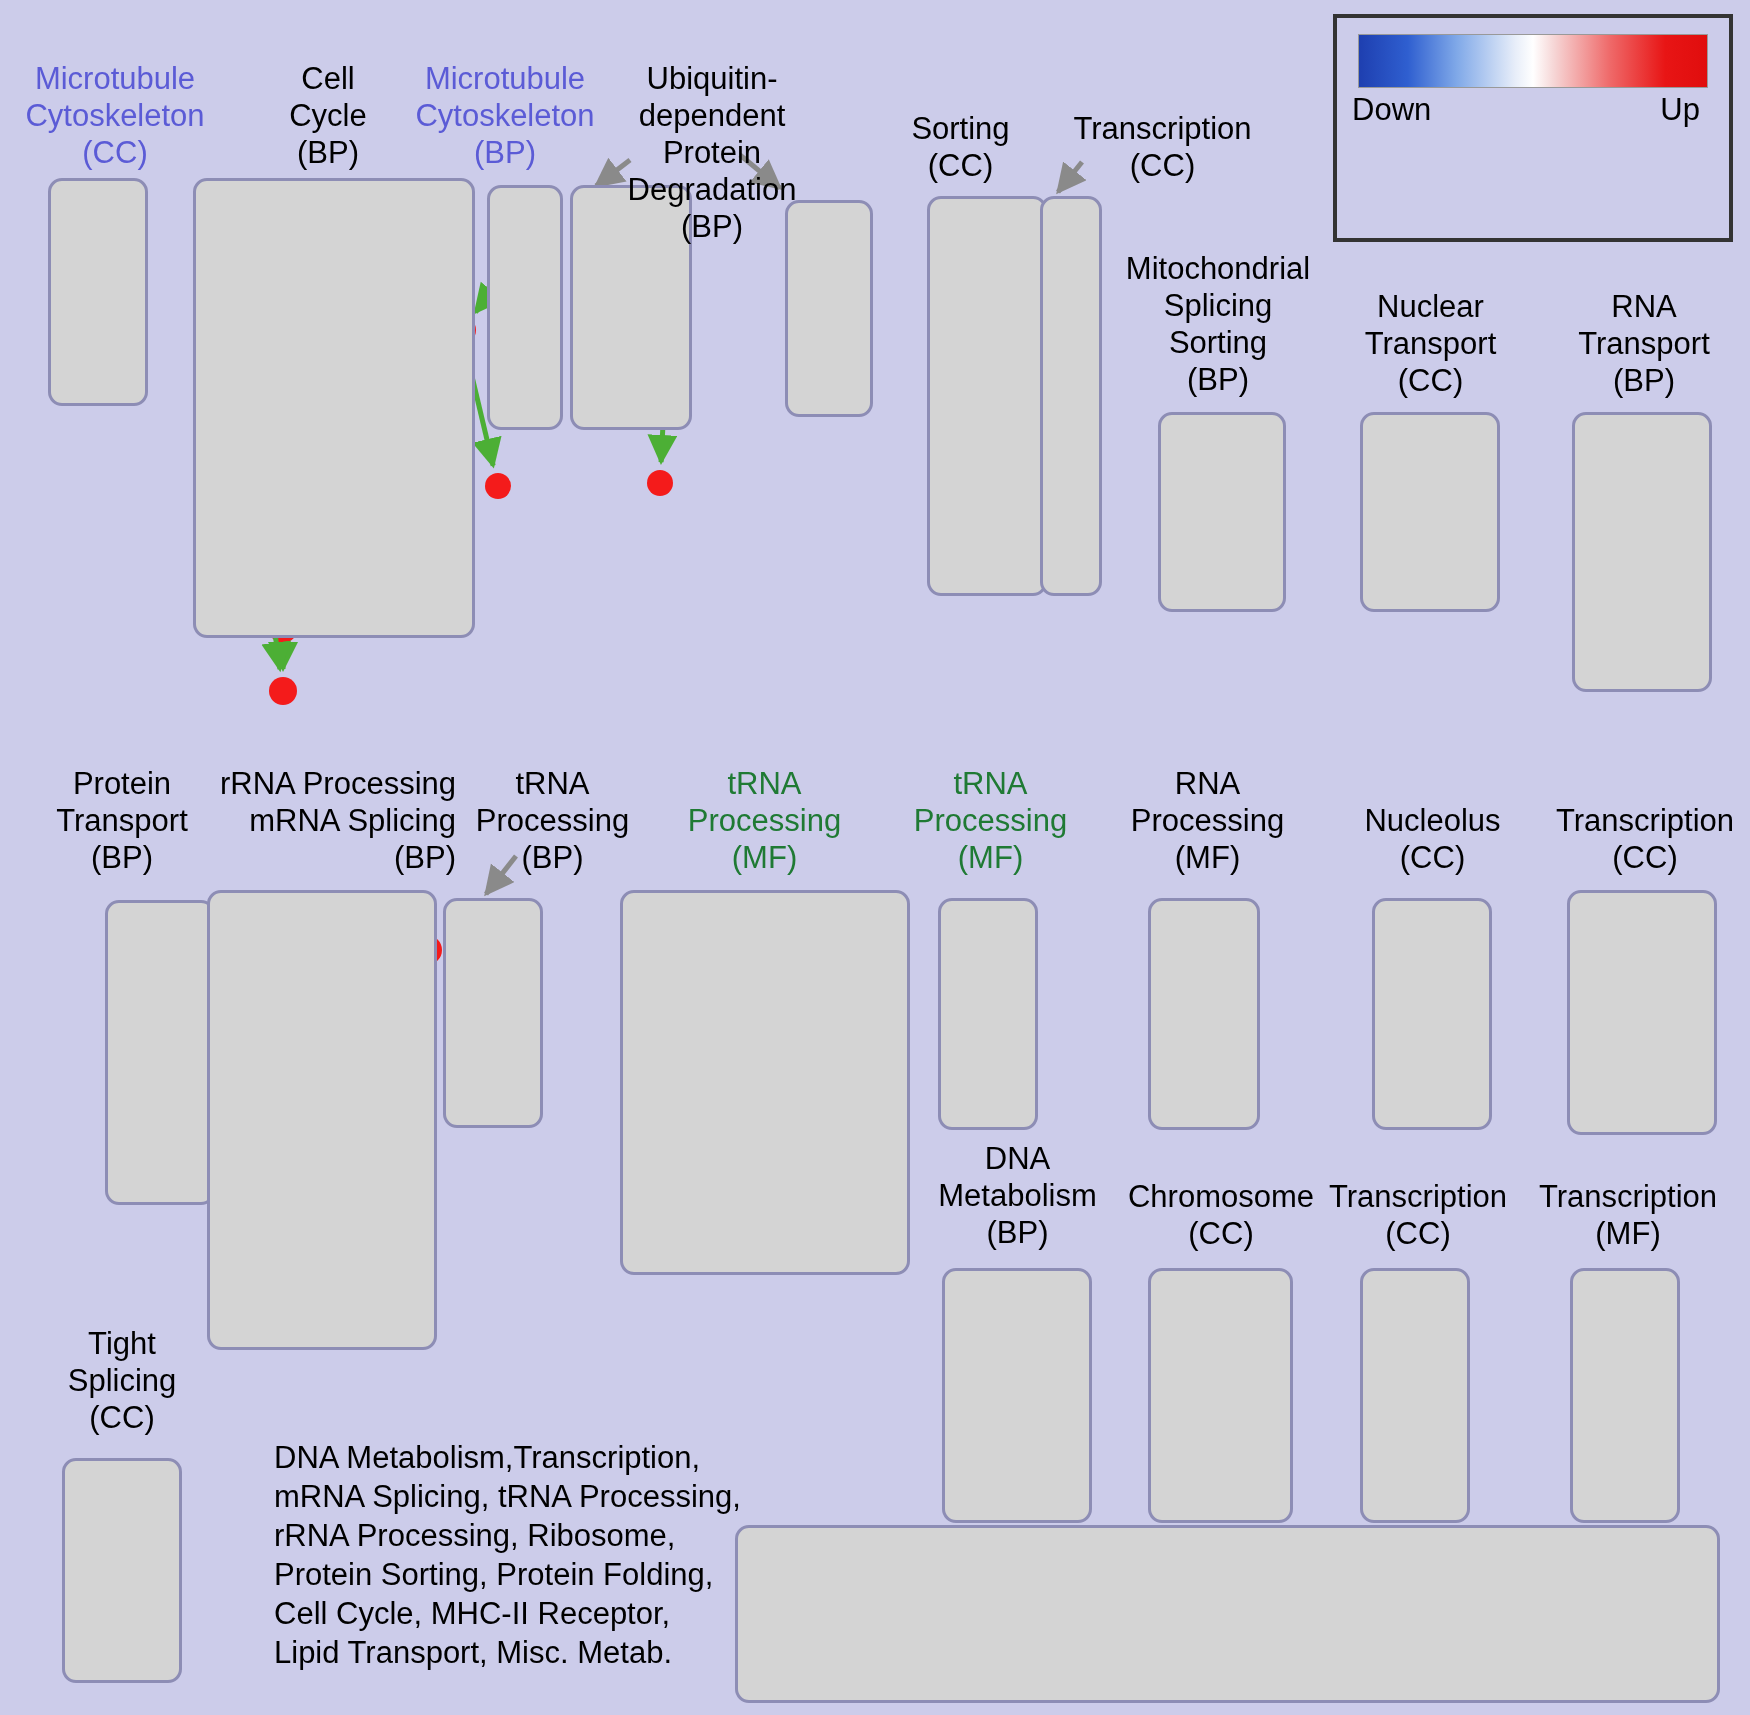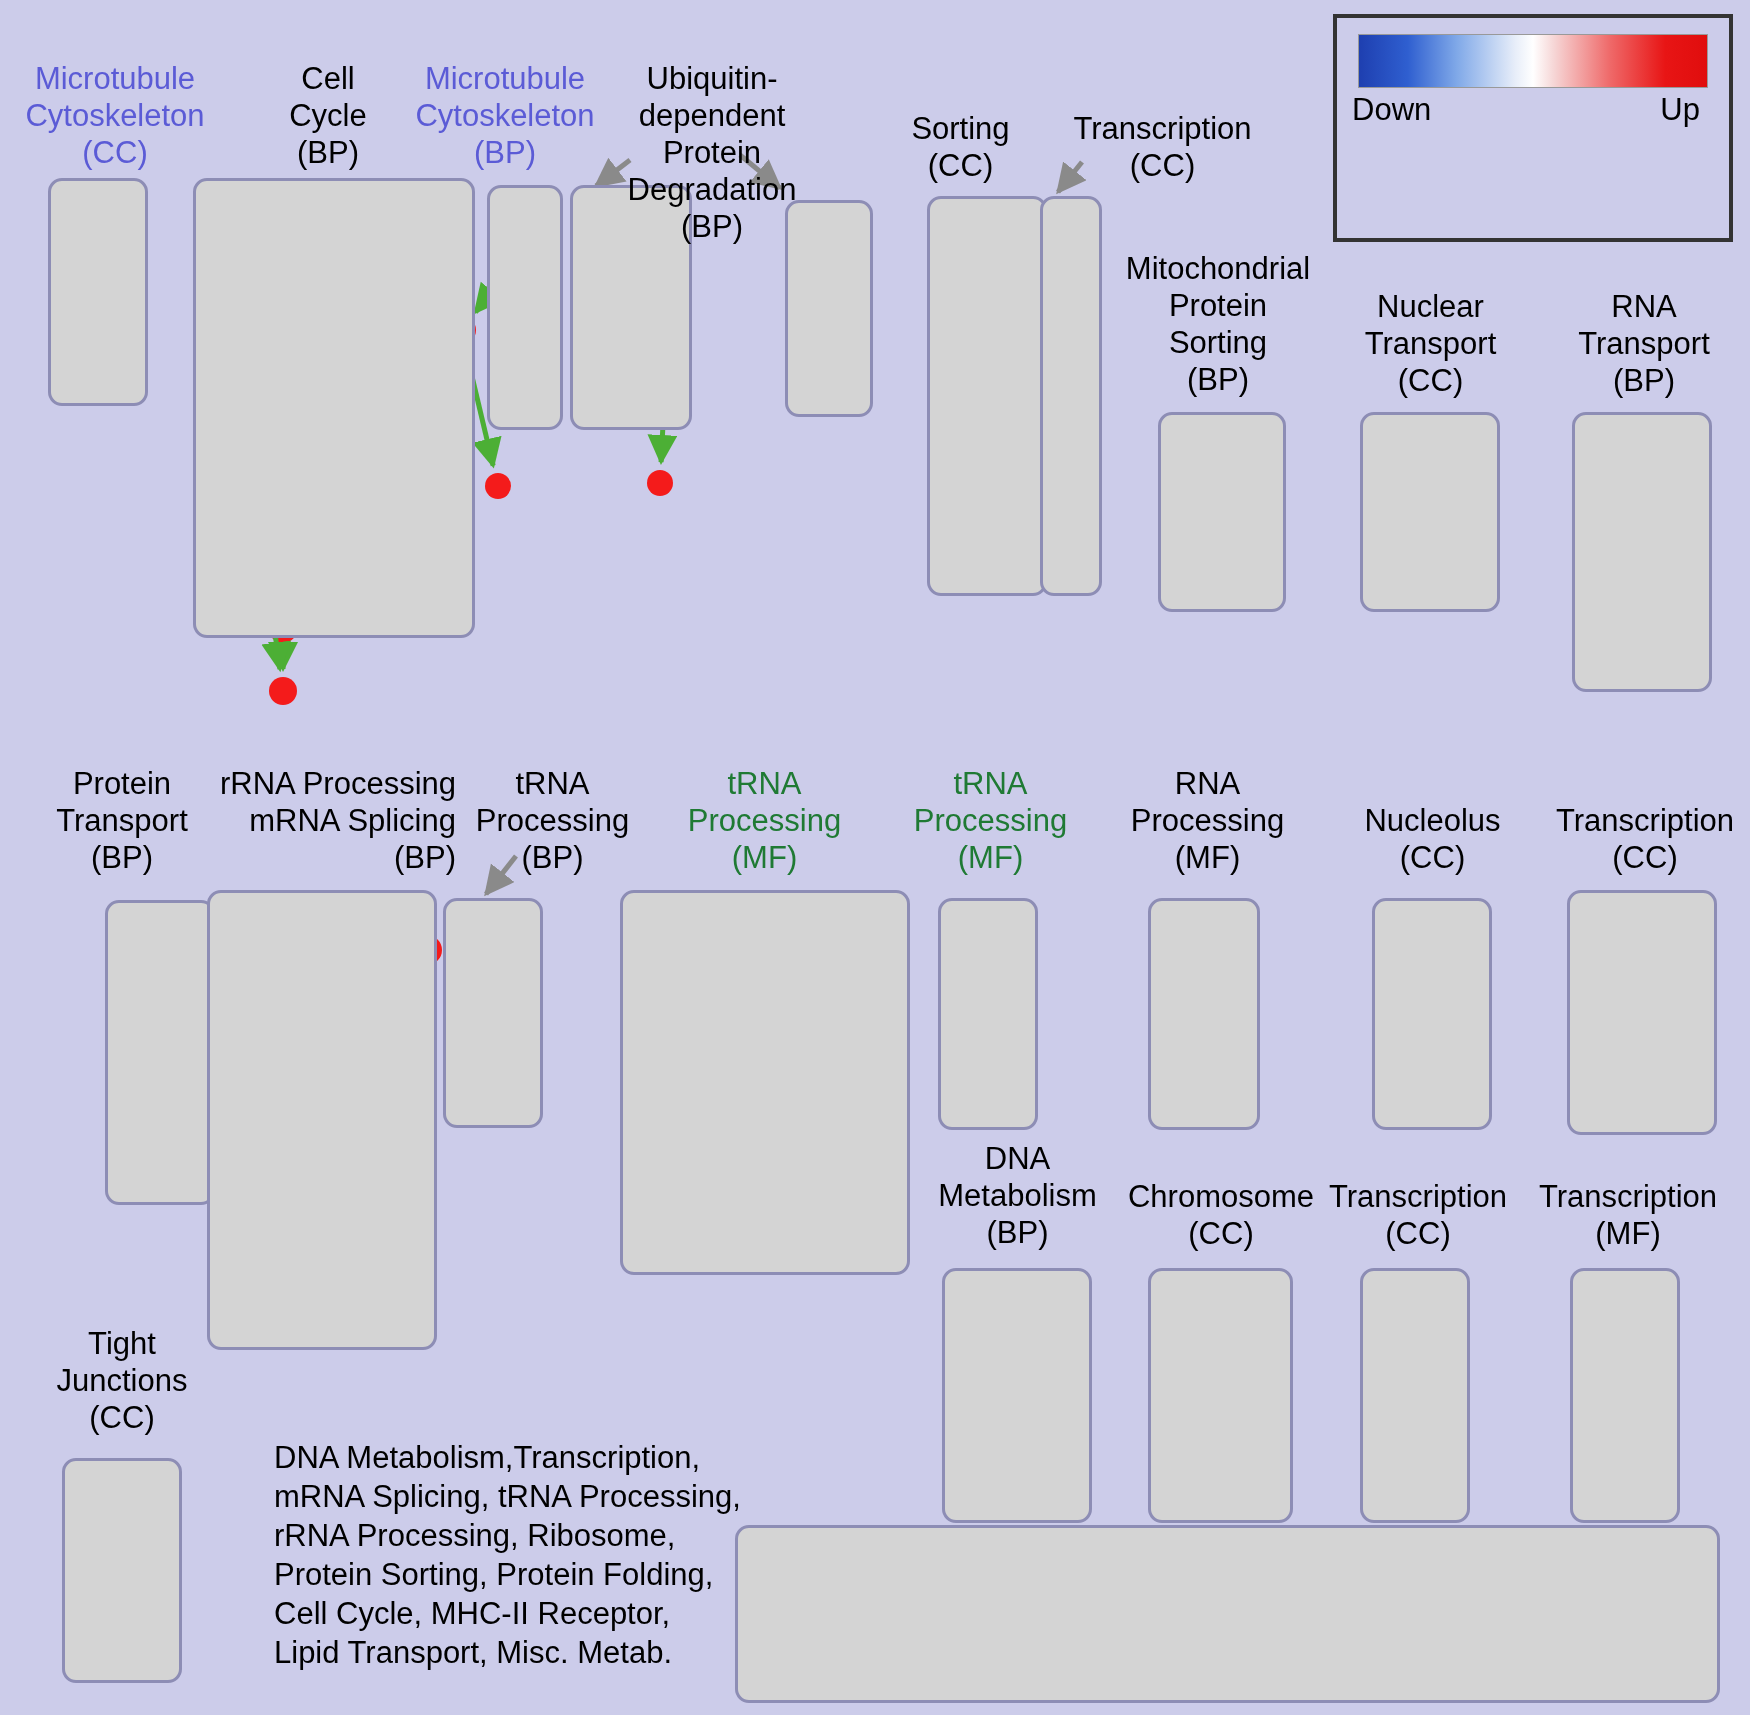--- a/index.html
+++ b/index.html
@@ -392,21 +392,21 @@
 <div class="label" style="left:622px;top:60px;width:180px;">Ubiquitin-
 dependent
 Protein
 Degradation
 (BP)</div>
 <div class="label" style="left:873px;top:110px;width:175px;">Sorting
 (CC)</div>
 <div class="label" style="left:1055px;top:110px;width:215px;">Transcription
 (CC)</div>
 <div class="label" style="left:1108px;top:250px;width:220px;">Mitochondrial
-Protein
+Splicing
 Sorting
 (BP)</div>
 <div class="label" style="left:1338px;top:288px;width:185px;">Nuclear
 Transport
 (CC)</div>
 <div class="label" style="left:1560px;top:288px;width:168px;">RNA
 Transport
 (BP)</div>
 
 <div class="label" style="left:42px;top:765px;width:160px;">Protein
@@ -435,21 +435,21 @@
 <div class="label" style="left:900px;top:1140px;width:235px;">DNA
 Metabolism
 (BP)</div>
 <div class="label" style="left:1110px;top:1178px;width:222px;">Chromosome
 (CC)</div>
 <div class="label" style="left:1318px;top:1178px;width:200px;">Transcription
 (CC)</div>
 <div class="label" style="left:1528px;top:1178px;width:200px;">Transcription
 (MF)</div>
 <div class="label" style="left:42px;top:1325px;width:160px;">Tight
-Junctions
+Splicing
 (CC)</div>
 
 <div class="blocktext" style="left:245px;top:1438px;width:540px;margin-left:29px;">DNA Metabolism,Transcription,
 mRNA Splicing, tRNA Processing,
 rRNA Processing, Ribosome,
 Protein Sorting, Protein Folding,
 Cell Cycle, MHC-II Receptor,
 Lipid Transport, Misc. Metab.</div>
 
 </body></html>

